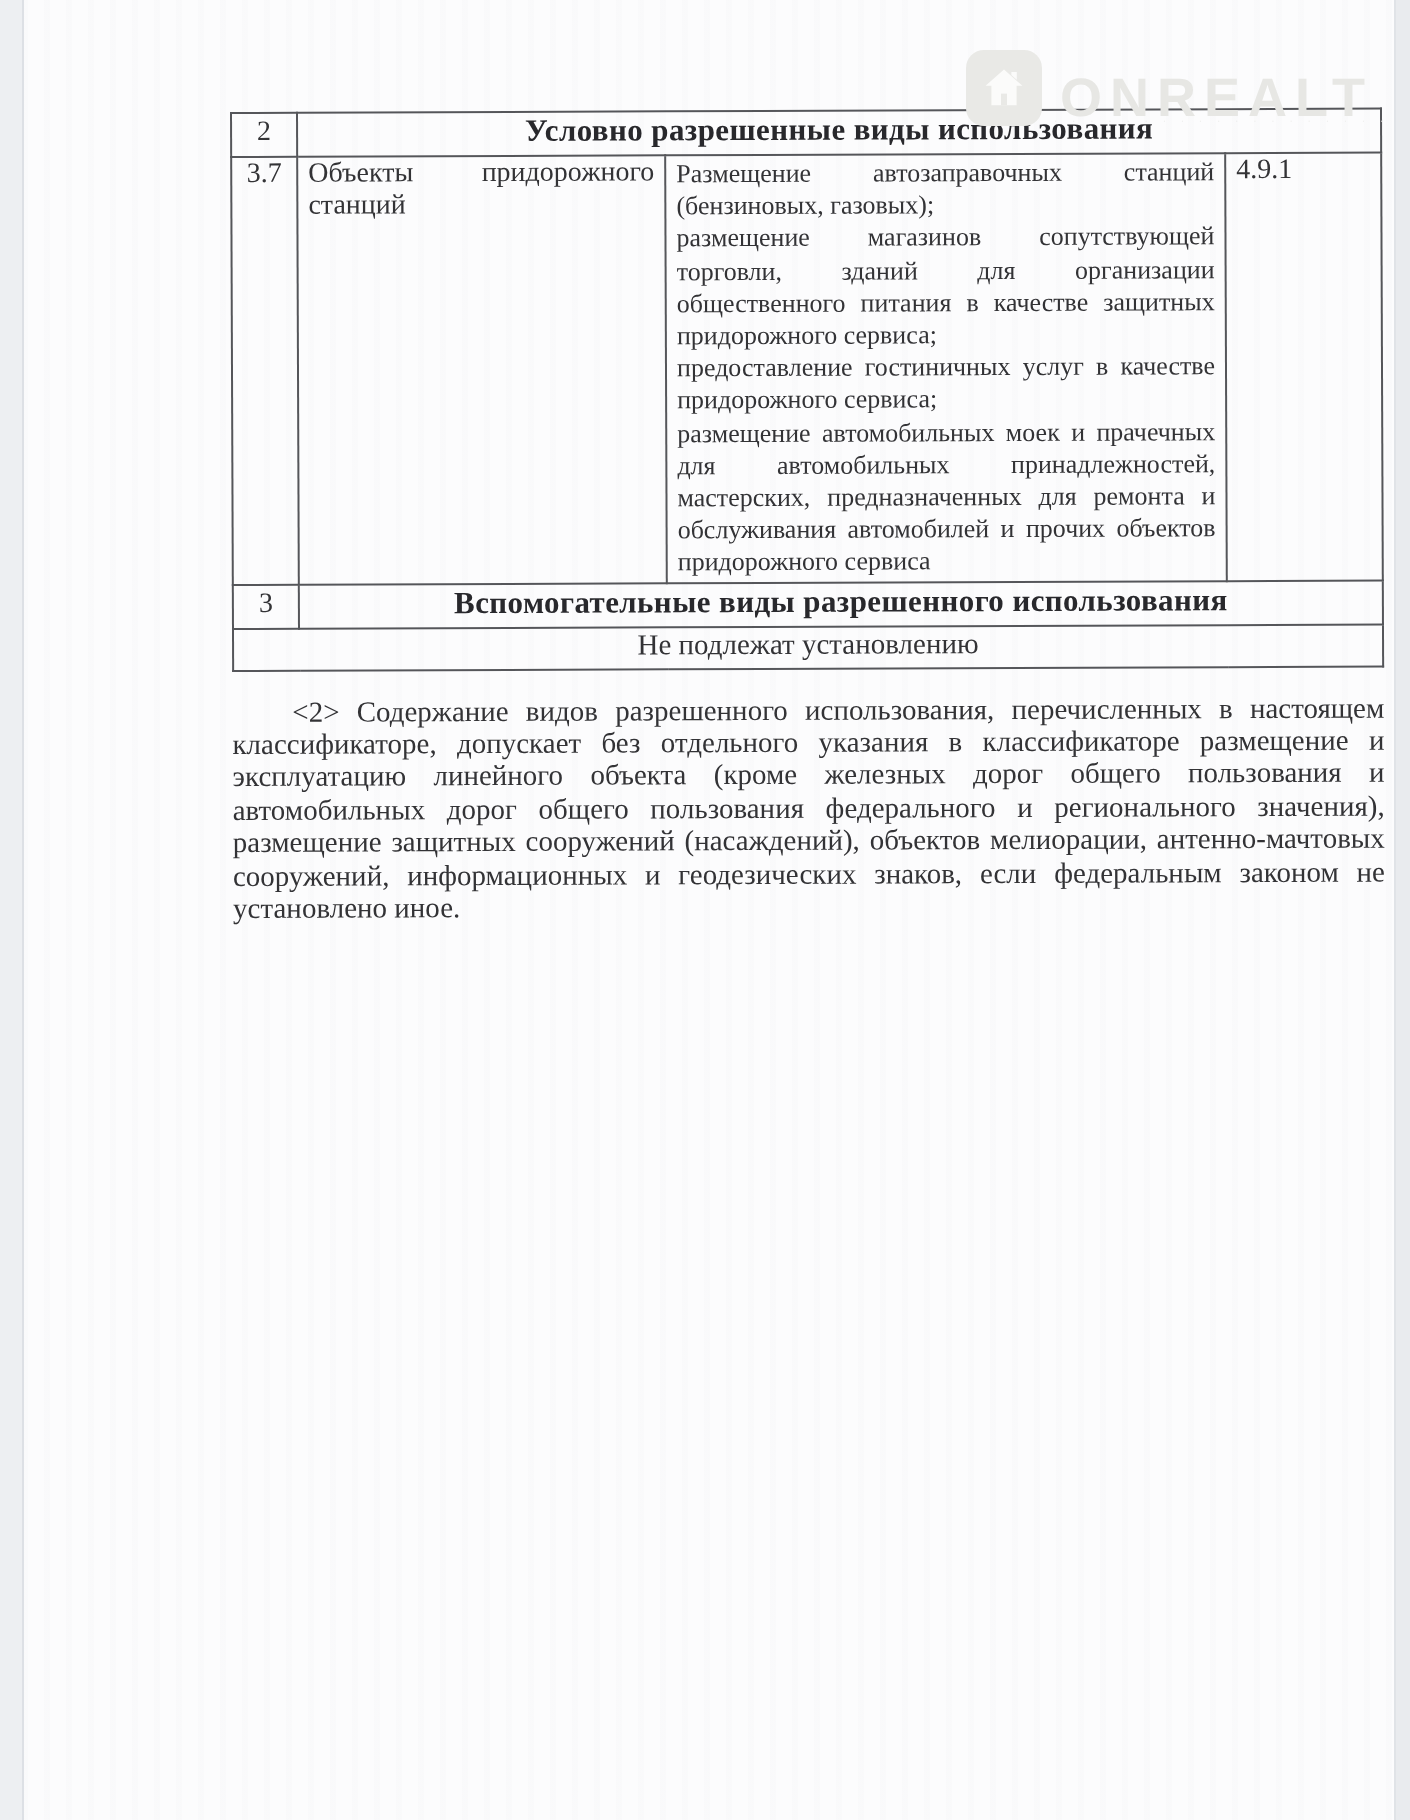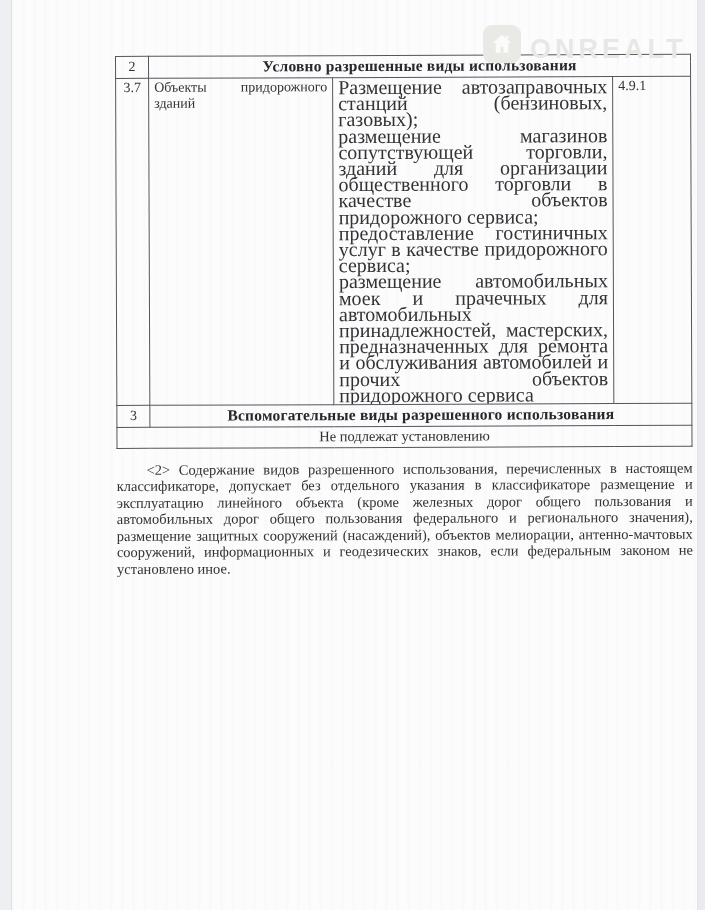--- a/index.html
+++ b/index.html
@@ -49,21 +49,21 @@
     vertical-align:top;
     overflow:hidden;
   }
   td.c-num{text-align:center;padding:1px 2px;}
   tr.r-head td{height:19px;vertical-align:middle;}
   td.c-title{
     text-align:center;font-weight:bold;font-size:15.5px;letter-spacing:0.2px;color:#28282c;
     padding:0 2px;
   }
   td.c-name{text-align:justify;padding-top:2px;}
-  td.c-desc{font-size:20px;padding:2px 5px;}
+  td.c-desc{font-size:13px;padding:2px 5px;}
   td.c-desc p{margin:0;text-align:justify;}
   td.c-code{padding-top:2px;}
   td.c-note{text-align:center;height:18px;vertical-align:middle;font-size:14.5px;}
 
   .footnote{
     margin:13px 0 0 0;width:576px;
     font-size:14.5px;line-height:16.4px;
     text-align:justify;text-indent:30px;color:#333336;
   }
 </style>
@@ -94,24 +94,24 @@
         <col style="width:280px">
         <col style="width:78px">
       </colgroup>
       <tbody>
         <tr class="r-head">
           <td class="c-num">2</td>
           <td class="c-title" colspan="3">Условно разрешенные виды использования</td>
         </tr>
         <tr>
           <td class="c-num">3.7</td>
-          <td class="c-name">Объекты придорожного зданий</td>
+          <td class="c-name">Объекты придорожного станций</td>
           <td class="c-desc">
             <p>Размещение автозаправочных станций (бензиновых, газовых);</p>
-            <p>размещение магазинов сопутствующей торговли, зданий для организации общественного торговли в качестве объектов придорожного сервиса;</p>
+            <p>размещение магазинов сопутствующей торговли, зданий для организации общественного питания в качестве защитных придорожного сервиса;</p>
             <p>предоставление гостиничных услуг в качестве придорожного сервиса;</p>
             <p>размещение автомобильных моек и прачечных для автомобильных принадлежностей, мастерских, предназначенных для ремонта и обслуживания автомобилей и прочих объектов придорожного сервиса</p>
           </td>
           <td class="c-code">4.9.1</td>
         </tr>
         <tr class="r-head">
           <td class="c-num">3</td>
           <td class="c-title" colspan="3">Вспомогательные виды разрешенного использования</td>
         </tr>
         <tr>

